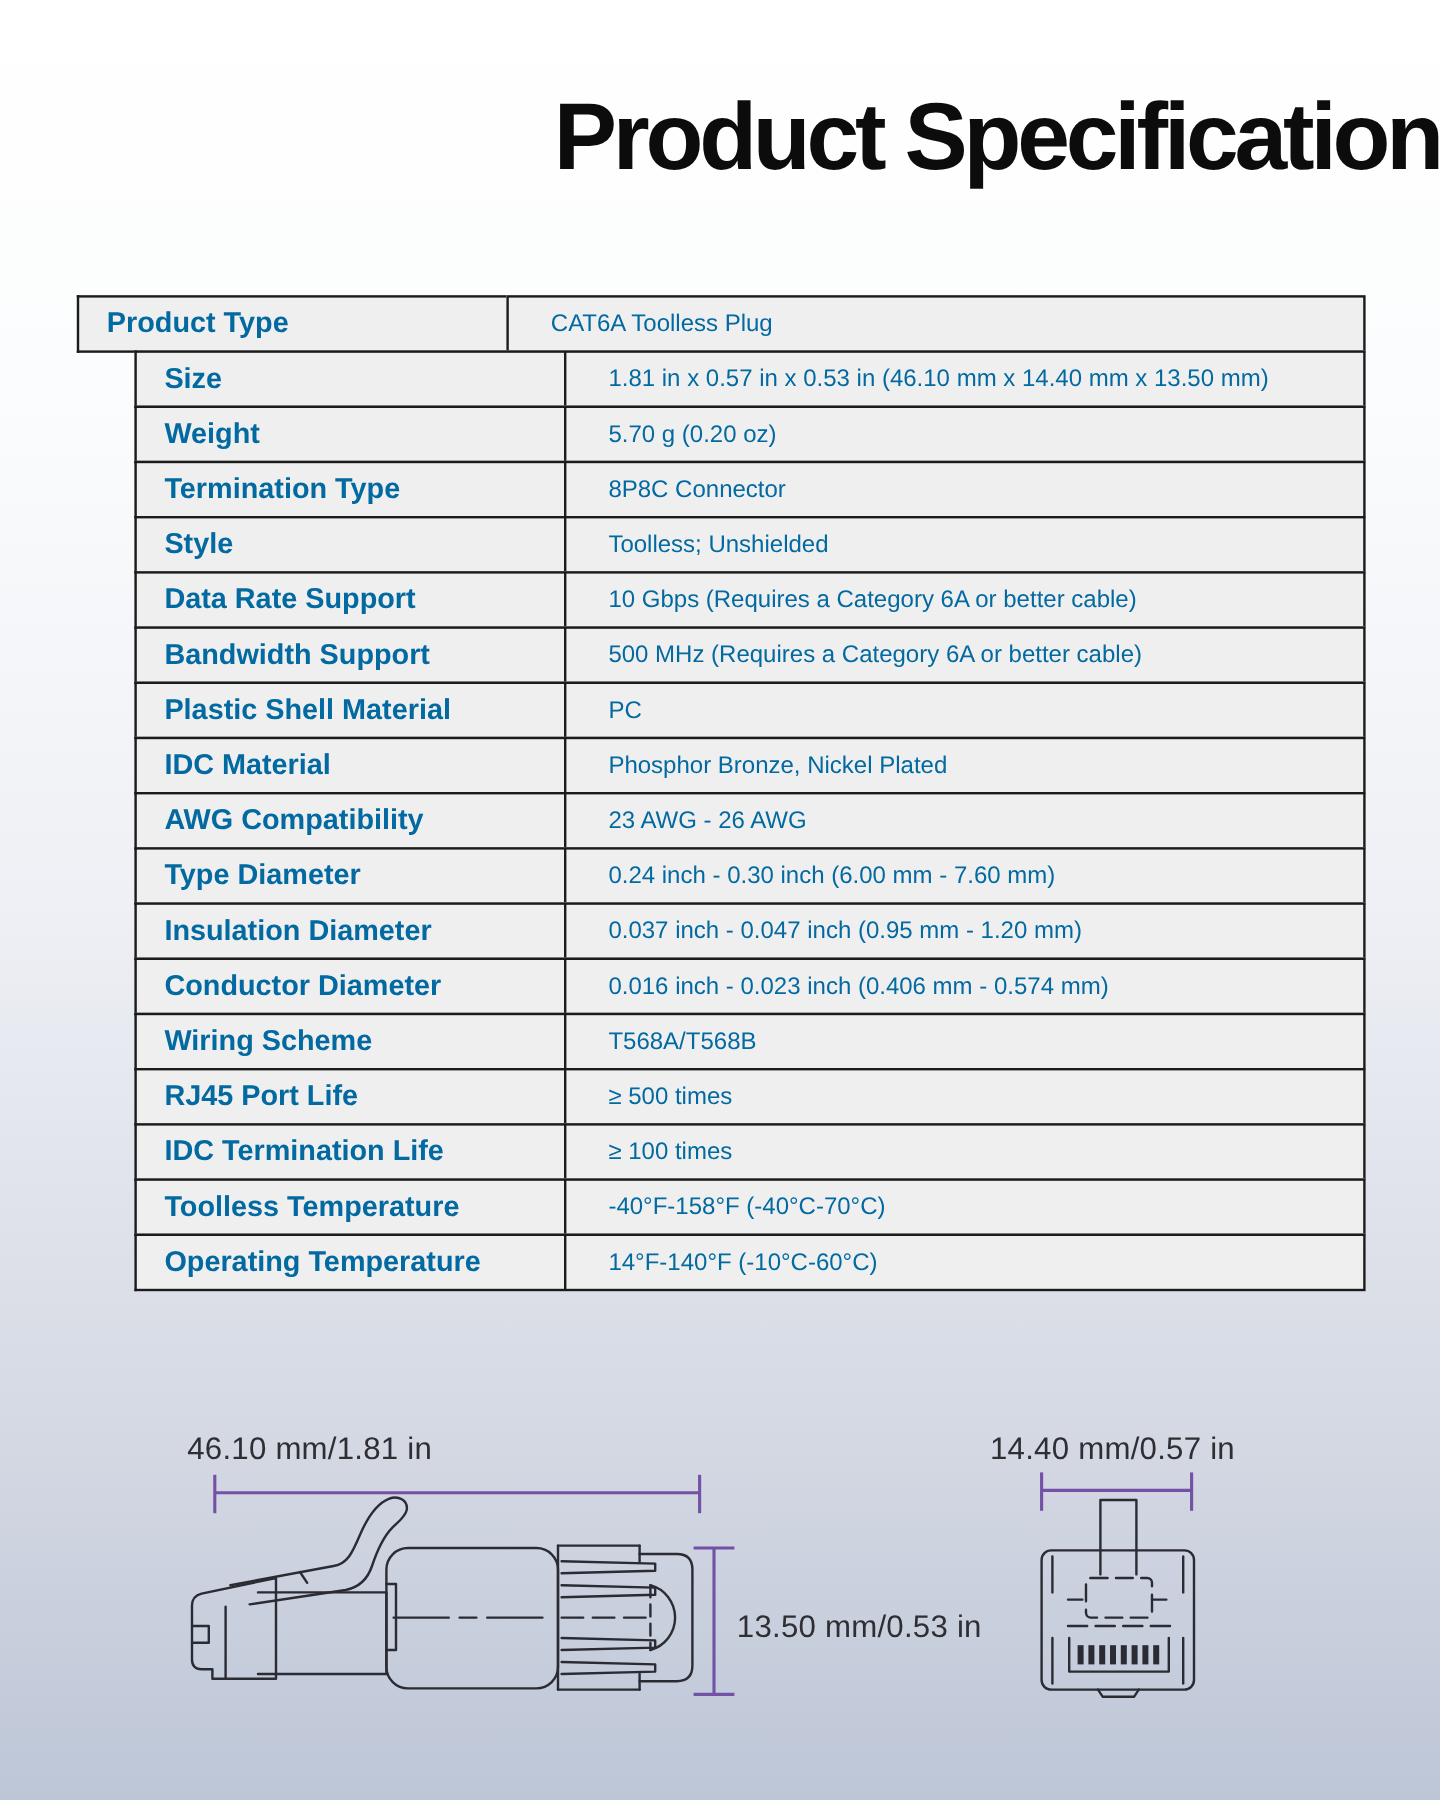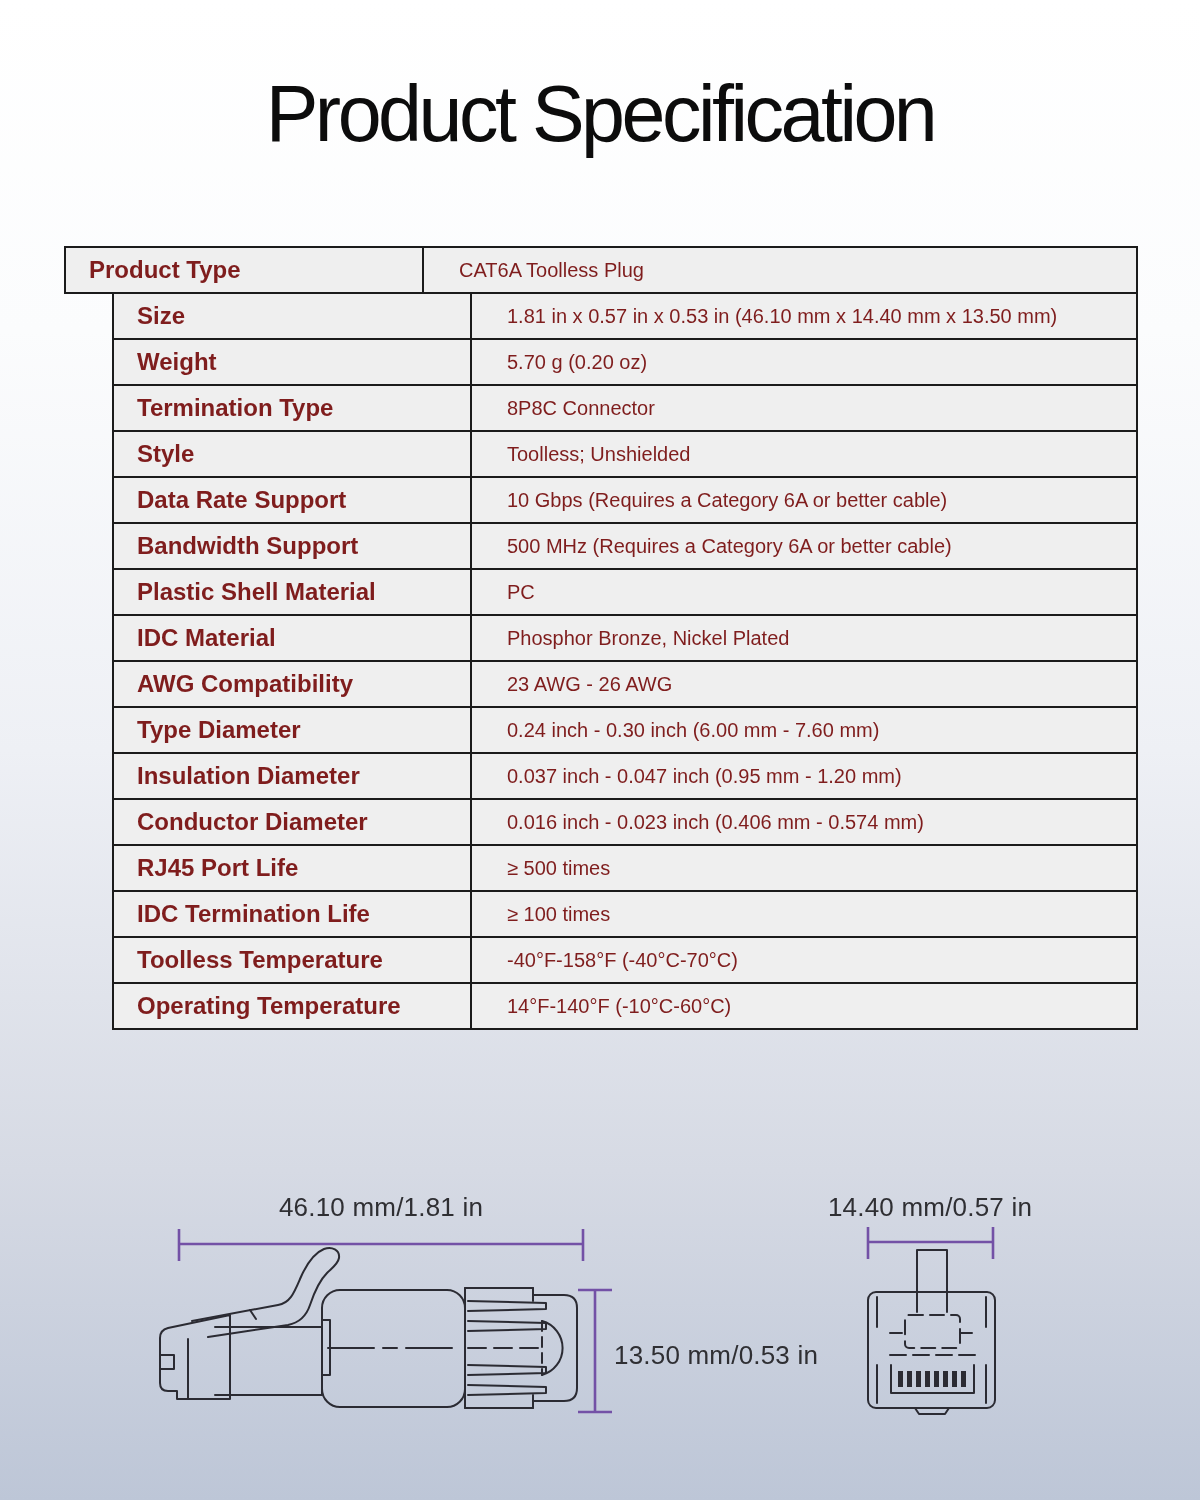--- a/index.html
+++ b/index.html
@@ -10,48 +10,48 @@
     --drawing-stroke:#2b2b33;
   }
   html,body{margin:0;padding:0;}
   body{
     width:1200px;height:1500px;position:relative;overflow:hidden;
     font-family:"Liberation Sans","DejaVu Sans",sans-serif;
     background:linear-gradient(180deg,#ffffff 0%,#fbfcfd 22%,#eef0f5 50%,#d6dae4 78%,#bdc6d7 100%);
   }
   .page-title{
     position:absolute;top:68px;left:0;width:100%;
-    text-align:center;margin:0;
-    font-size:79px;font-weight:normal;letter-spacing:-3.5px;
+    text-align:right;margin:0;
+    font-size:79px;font-weight:bold;letter-spacing:-3.5px;
     color:var(--title-color);
   }
   .spec-table{
     position:absolute;left:64px;top:246px;width:1074px;
   }
   .spec-row{display:flex;}
   .spec-row + .spec-row{margin-top:-2px;padding-left:48px;}
   .cell{
     background:var(--cell-fill);
     border:2px solid var(--border-color);
     box-sizing:border-box;height:48px;
     display:flex;align-items:center;
-    color:#7f1d1d;white-space:nowrap;overflow:hidden;
+    color:#0369a1;white-space:nowrap;overflow:hidden;
   }
   .cell.label{
     width:358px;font-weight:bold;font-size:24px;padding-left:23px;
     border-right:none;
   }
   .cell.value{
     flex:1;font-size:20px;padding-left:35px;
     border-left:2px solid var(--border-color);
   }
   .dim-label{
     position:absolute;font-size:26px;color:#2f2f33;letter-spacing:0.2px;
   }
-  .dim-label.centered{text-align:center;}
+  .dim-label.centered{}
   svg{position:absolute;display:block;}
   .dim-stroke{stroke:var(--dim-color);stroke-width:2.6;fill:none;}
   .draw-stroke{stroke:var(--drawing-stroke);stroke-width:2;fill:none;stroke-linejoin:round;stroke-linecap:round;}
   .draw-fill{fill:var(--drawing-stroke);stroke:none;}
 </style>
 </head>
 <body>
 
 <h1 class="page-title">Product Specification</h1>
 
@@ -115,20 +115,24 @@
   <div class="spec-row">
     <div class="cell label">Insulation Diameter</div>
     <div class="cell value">0.037 inch - 0.047 inch (0.95 mm - 1.20 mm)</div>
   </div>
 
   <div class="spec-row">
     <div class="cell label">Conductor Diameter</div>
     <div class="cell value">0.016 inch - 0.023 inch (0.406 mm - 0.574 mm)</div>
   </div>
 
+  <div class="spec-row">
+    <div class="cell label">Wiring Scheme</div>
+    <div class="cell value">T568A/T568B</div>
+  </div>
 
   <div class="spec-row">
     <div class="cell label">RJ45 Port Life</div>
     <div class="cell value">≥ 500 times</div>
   </div>
 
   <div class="spec-row">
     <div class="cell label">IDC Termination Life</div>
     <div class="cell value">≥ 100 times</div>
   </div>

